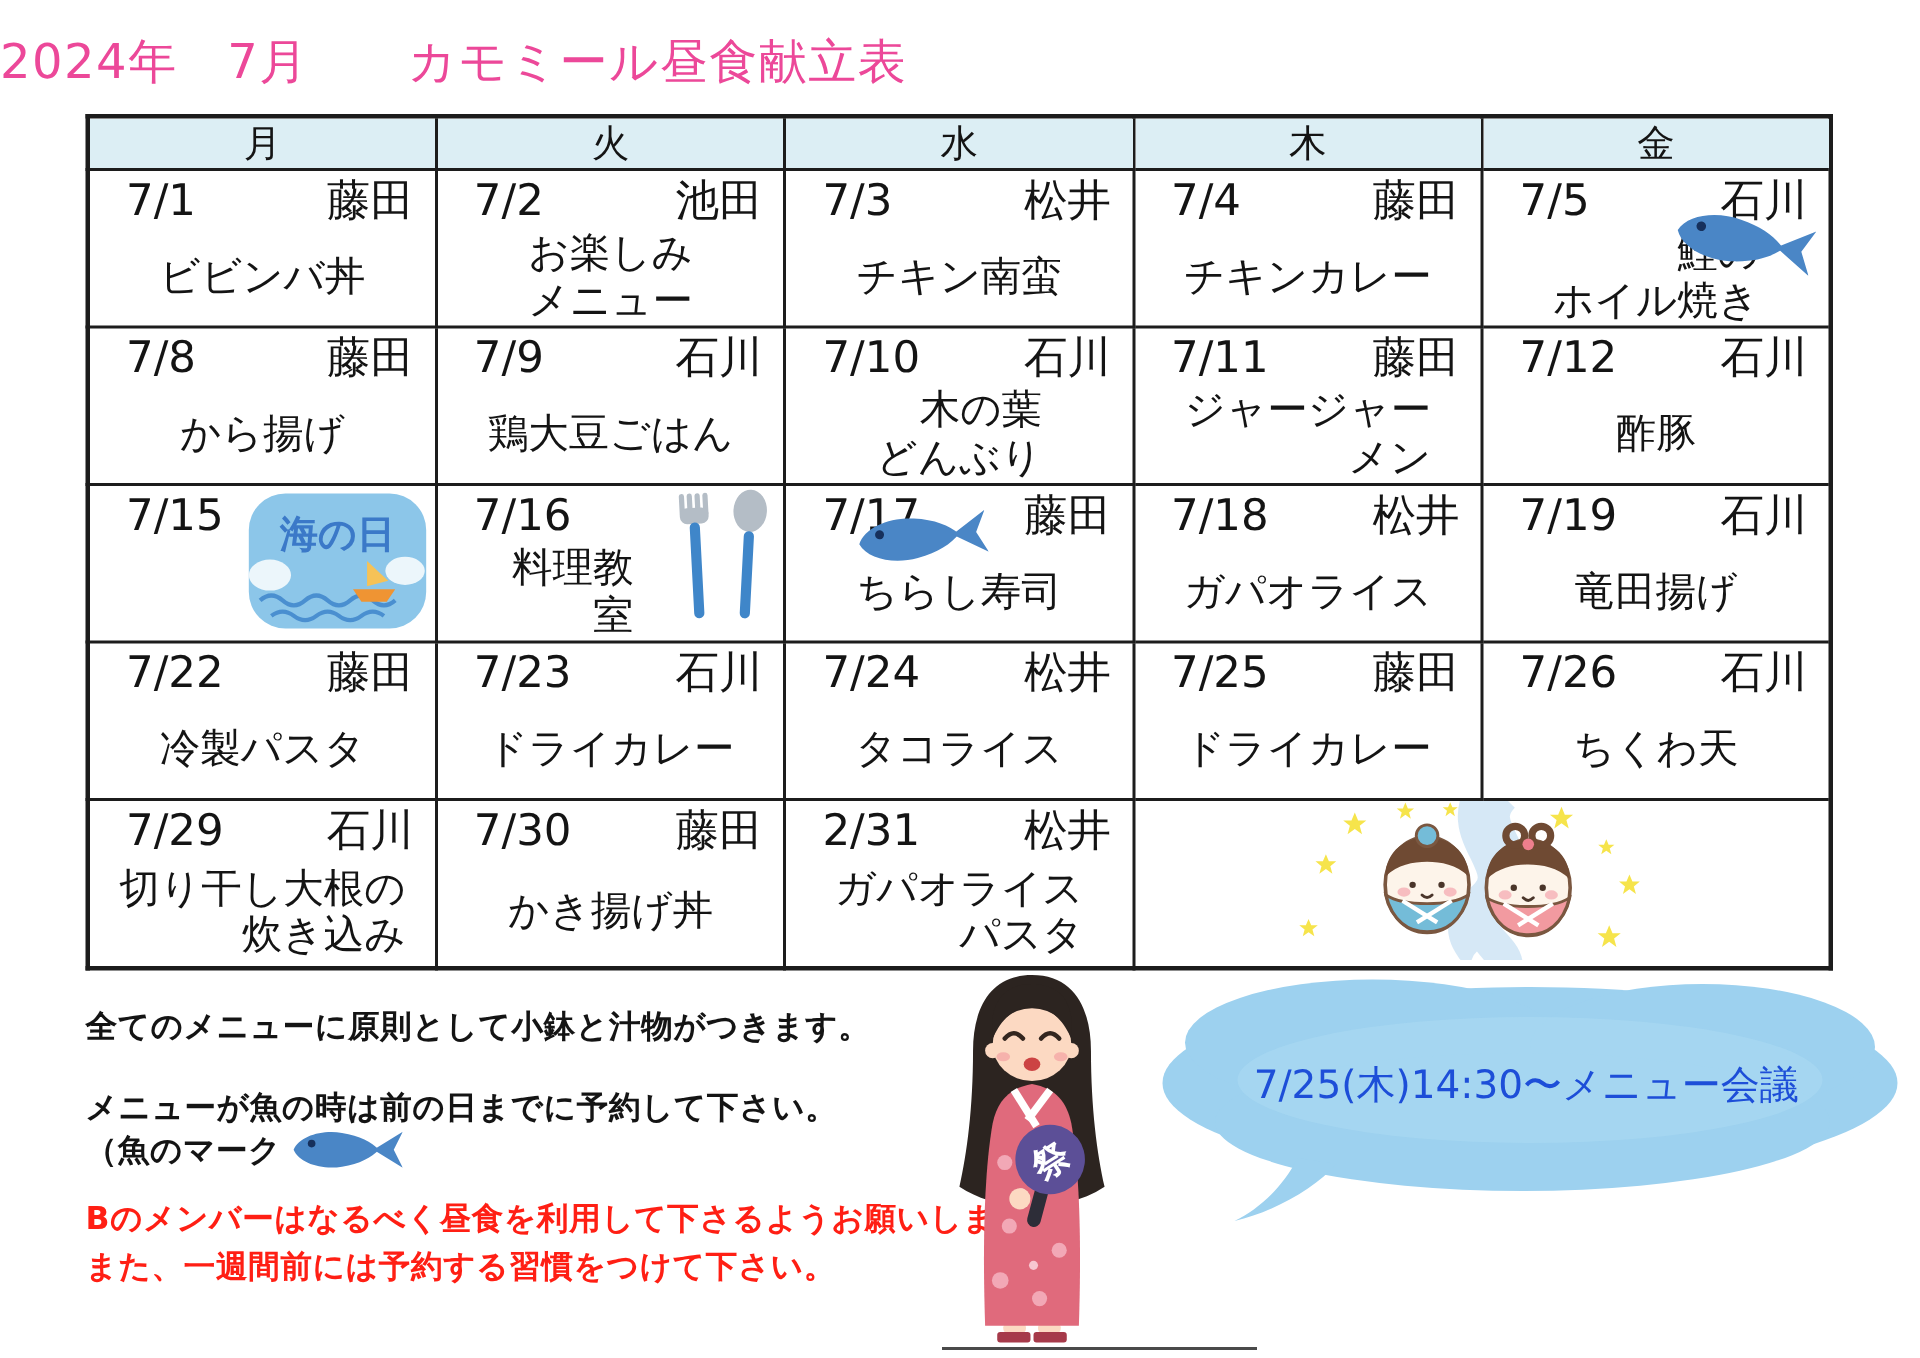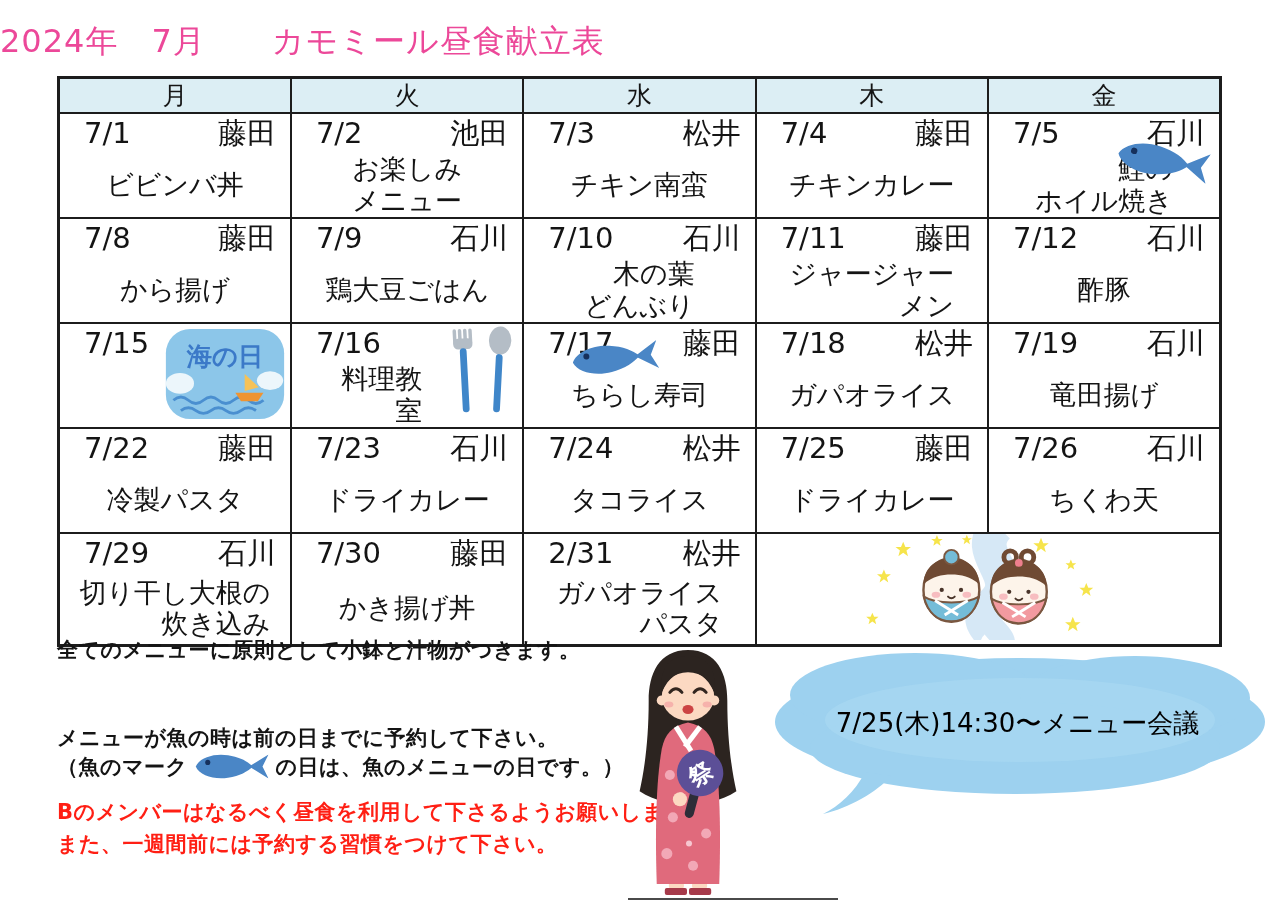--- a/index.html
+++ b/index.html
@@ -31,21 +31,21 @@
   .fish-inline{width:76px;height:33px;margin:0 6px;vertical-align:middle;}
   .marine{position:absolute;right:4px;top:3px;width:122px;height:94px;}
   .cutlery{position:absolute;right:4px;top:1px;width:78px;height:97px;}
   td.merged{vertical-align:middle;text-align:center;}
   .tanabata{width:300px;height:106px;display:inline-block;}
   .note{position:absolute;left:57px;font-size:21px;font-weight:bold;letter-spacing:0.5px;color:#141414;}
   .note-red{color:#ff1f14;}
   .note-flex{display:flex;align-items:center;}
   .bubble{position:absolute;left:765px;top:650px;width:505px;height:170px;}
   .bubble svg{position:absolute;left:0;top:0;width:100%;height:100%;}
-  .bubble-text{position:absolute;left:0;right:0;top:56px;text-align:center;font-size:26px;color:#000000;}
+  .bubble-text{position:absolute;left:0;right:0;top:56px;text-align:center;font-size:26px;color:#1d4ed8;}
   .woman{position:absolute;left:622px;top:646px;width:132px;height:252px;}
   .artifact-line{position:absolute;left:628px;top:898px;width:210px;height:2px;background:#4a4a4a;}
   .hidden-defs{position:absolute;width:0;height:0;overflow:hidden;}
 </style>
 </head>
 <body>
 
 <svg class="hidden-defs" aria-hidden="true">
   <symbol id="fish" viewBox="0 0 100 44">
     <path d="M3,22 C8,10 28,4 46,7 C62,9.5 72,15 79,22 C72,29 62,34.5 46,37 C28,40 8,34 3,22 Z" fill="#4a86c6"></path>
@@ -323,28 +323,27 @@
           <path d="M-3.5,7 Q0,10.5 3.5,7" stroke="#4a352a" stroke-width="2" fill="none" stroke-linecap="round"></path>
           <ellipse cx="-16" cy="5" rx="4.5" ry="3.2" fill="#f7bdc0"></ellipse>
               <ellipse cx="16" cy="5" rx="4.5" ry="3.2" fill="#f7bdc0"></ellipse>
         </g>
       </svg>
     </td>
   </tr>
 </tbody>
   </table>
 
-<div class="note" style="top:636px;">全てのメニューに原則として小鉢と汁物がつきます。</div>
+<div class="note" style="top:670px;">全てのメニューに原則として小鉢と汁物がつきます。</div>
 <div class="note" style="top:724px;">メニューが魚の時は前の日までに予約して下さい。</div>
 <div class="note note-flex" style="top:750px;text-align:right;">
   <span>（魚のマーク</span>
   <svg class="fish-inline" viewBox="0 0 100 44">
       <use href="#fish"></use>
     </svg>
-  <span>の日は、魚のメニューの日です。）</span>
 </div>
 <div class="note note-red" style="top:798px;">Bのメンバーはなるべく昼食を利用して下さるようお願いします。</div>
 <div class="note note-red" style="top:830px;">また、一週間前には予約する習慣をつけて下さい。</div>
 
 <div class="bubble">
   <svg viewBox="0 0 505 170" preserveAspectRatio="none">
     <ellipse cx="255" cy="72" rx="245" ry="64" fill="#9dd1ef"></ellipse>
     <ellipse cx="150" cy="45" rx="125" ry="42" fill="#9dd1ef"></ellipse>
     <ellipse cx="370" cy="48" rx="115" ry="42" fill="#9dd1ef"></ellipse>
     <ellipse cx="250" cy="98" rx="205" ry="46" fill="#9dd1ef"></ellipse>

